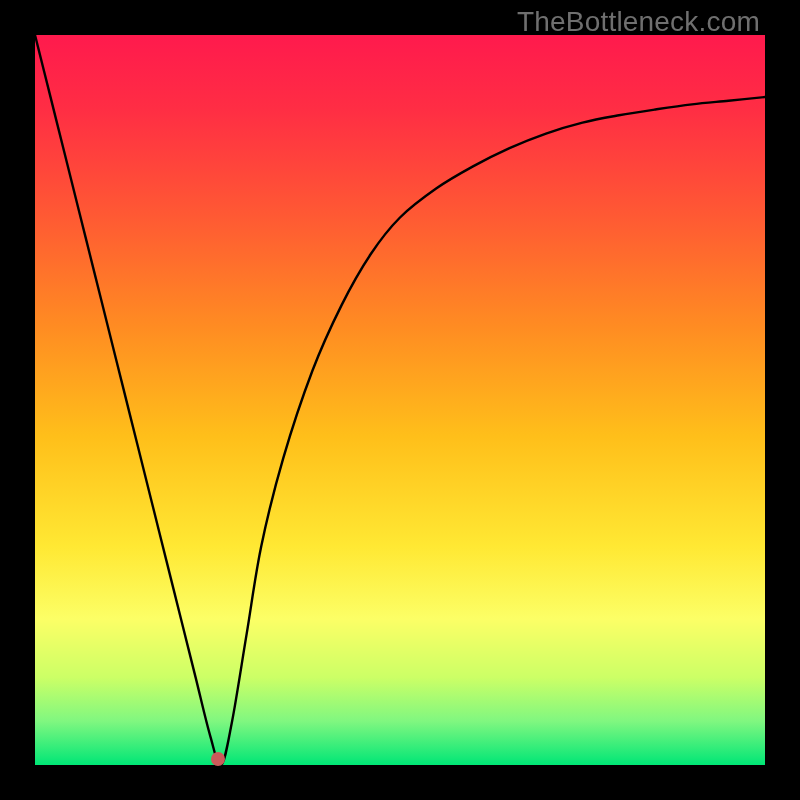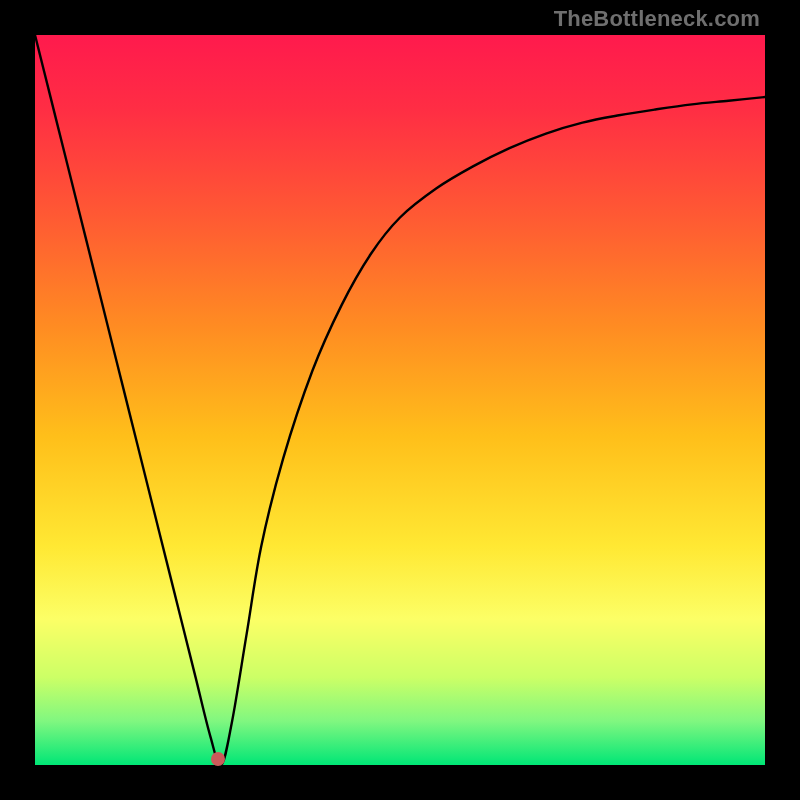--- a/index.html
+++ b/index.html
@@ -31,23 +31,23 @@
     left: 0;
     top: 0;
     width: 730px;
     height: 730px;
   }
   .watermark {
     position: absolute;
     top: 6px;
     right: 40px;
     color: #6f6f6f;
-    font-size: 22px;
+    font-size: 28px;
     letter-spacing: 0.2px;
-    font-weight: 700;
+    font-weight: 400;
     text-align: right;
   }
   .marker {
     position: absolute;
     width: 14px;
     height: 14px;
     border-radius: 50%;
     transform: translate(-50%, -50%);
   }
   svg.curve {

